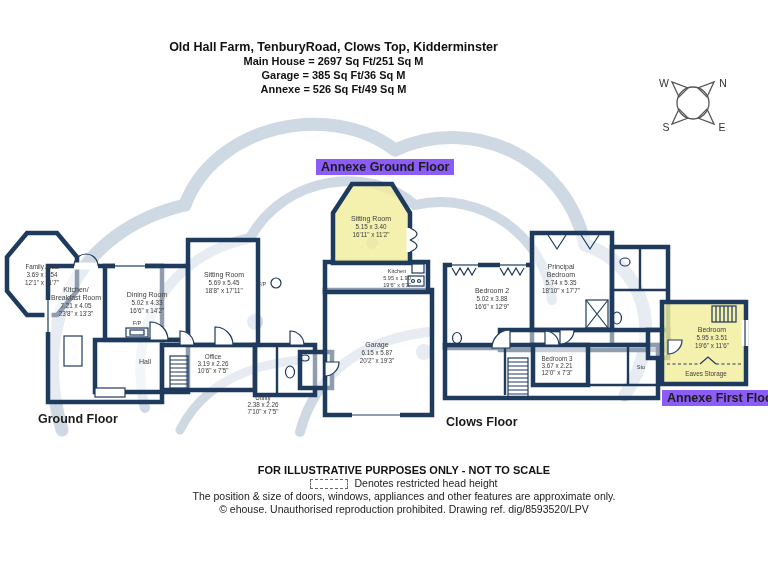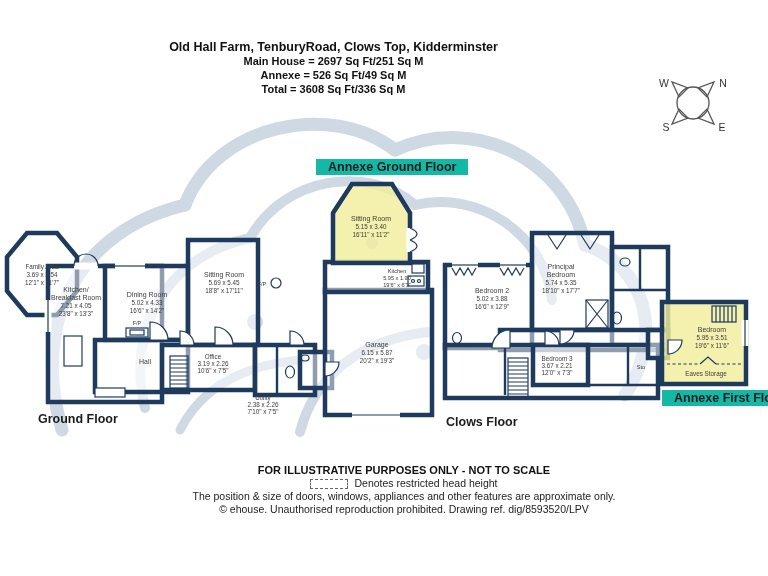--- a/index.html
+++ b/index.html
@@ -3,21 +3,21 @@
 <meta charset="utf-8">
 <style>
   html,body{margin:0;padding:0;background:#fff;}
   .canvas{position:relative;width:768px;height:576px;background:#fff;overflow:hidden;
           font-family:"Liberation Sans",sans-serif;}
   .plan-svg{position:absolute;left:0;top:0;}
   .title-block{position:absolute;left:0;top:40px;width:667px;text-align:center;color:#111;}
   .title-line1{font-size:12.5px;font-weight:bold;line-height:14px;}
   .title-line{font-size:11px;font-weight:bold;line-height:14px;}
   .floor-label{position:absolute;font-size:12.5px;font-weight:bold;color:#1b1b1b;white-space:nowrap;}
-  .hl{background:#14b8a6;padding:1px 12px;}
+  .hl{background:#8b5cf6;padding:1px 5px;}
   .footer{position:absolute;left:0;top:464px;width:768px;text-align:center;color:#222;padding-left:20px;}
   .footer-line1{font-size:11px;font-weight:bold;line-height:13px;color:#111;}
   .footer-line{font-size:10.5px;line-height:13px;}
   .dash-icon{display:inline-block;width:36px;height:8px;border:1.4px dashed #666;
              vertical-align:middle;margin-right:6px;}
   text{font-family:"Liberation Sans",sans-serif;fill:#3c3c3c;text-anchor:middle;}
   .rn{font-size:7px;}
   .rd{font-size:6.3px;}
   .sm{font-size:5.6px;}
   .room{fill:rgba(255,255,255,0.5);stroke:#1e3a5c;stroke-width:4.5;}
@@ -228,22 +228,22 @@
       <text class="ctext" x="664" y="87">W</text>
       <text class="ctext" x="723" y="87">N</text>
       <text class="ctext" x="666" y="131">S</text>
       <text class="ctext" x="722" y="131">E</text>
     </g>
   </svg>
 
   <div class="title-block">
     <div class="title-line1">Old Hall Farm, TenburyRoad, Clows Top, Kidderminster</div>
     <div class="title-line">Main House = 2697 Sq Ft/251 Sq M</div>
+    <div class="title-line">Garage = 385 Sq Ft/36 Sq M</div>
     <div class="title-line">Annexe = 526 Sq Ft/49 Sq M</div>
-    <div class="title-line">Total = 3608 Sq Ft/336 Sq M</div>
   </div>
 
   <div class="floor-label hl" style="left:316px;top:159px;">Annexe Ground Floor</div>
   <div class="floor-label" style="left:38px;top:412px;">Ground Floor</div>
   <div class="floor-label" style="left:446px;top:415px;">Clows Floor</div>
   <div class="floor-label hl" style="left:662px;top:390px;">Annexe First Floor</div>
 
   <div class="footer">
     <div class="footer-line1">FOR ILLUSTRATIVE PURPOSES ONLY - NOT TO SCALE</div>
     <div class="footer-line">

